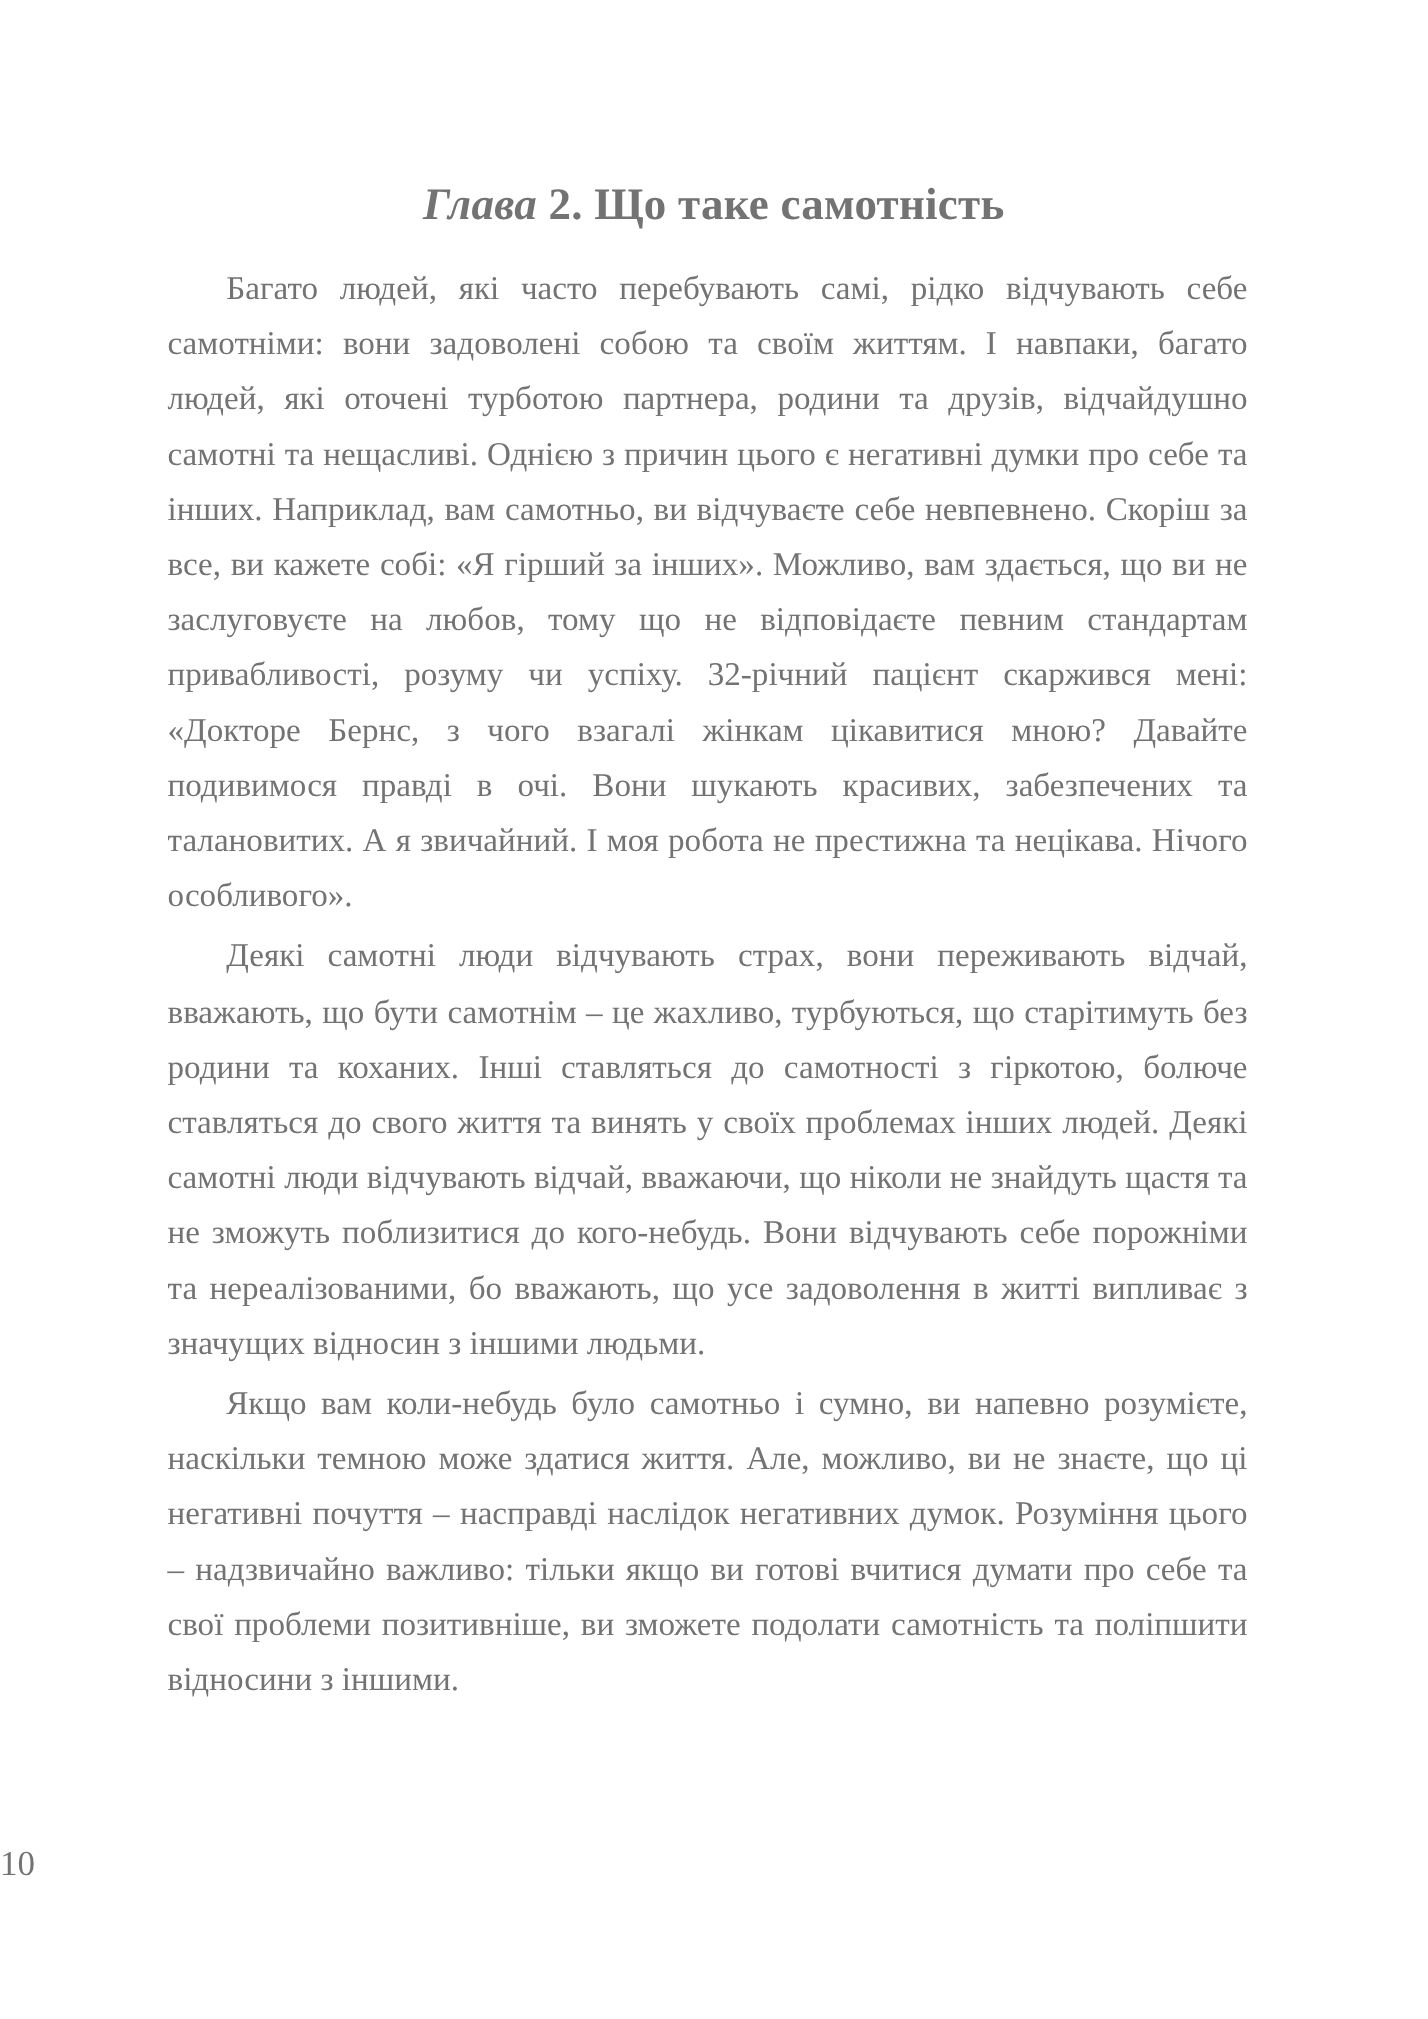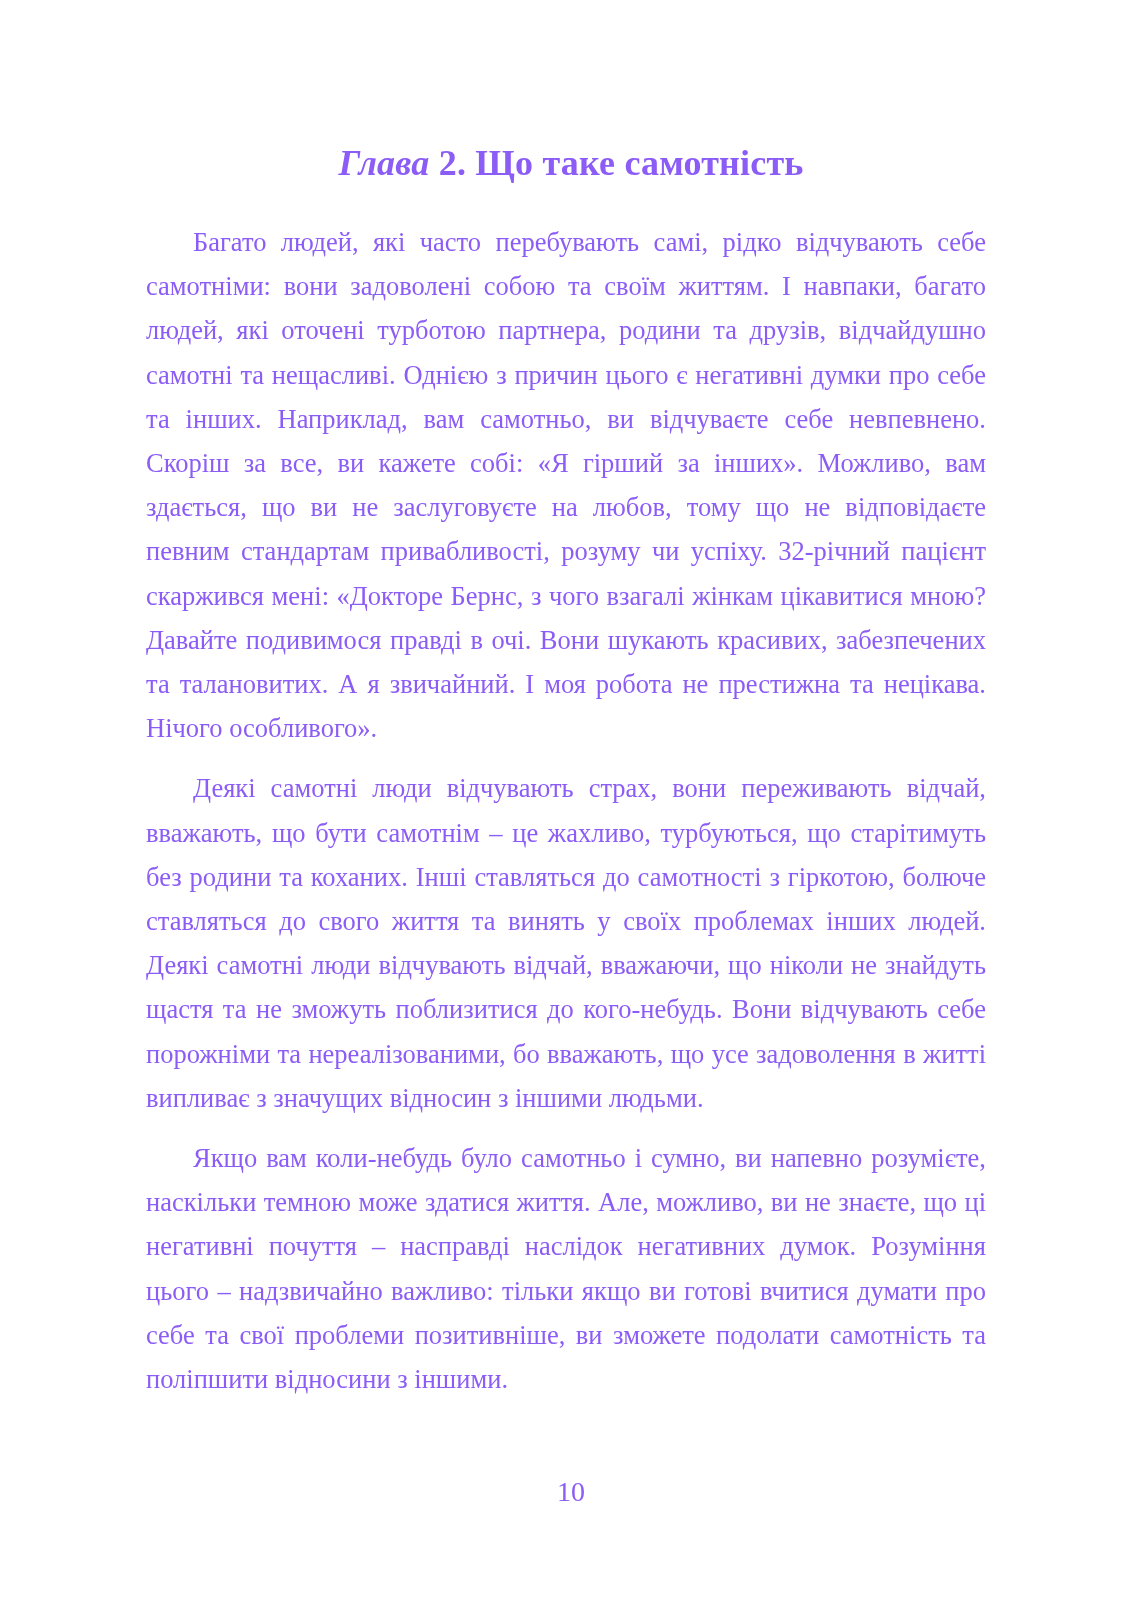--- a/index.html
+++ b/index.html
@@ -9,21 +9,21 @@
     background: #ffffff;
   }
   .page {
     position: relative;
     width: 1142px;
     height: 1615px;
     margin: 0 auto;
     background: #ffffff;
     box-sizing: border-box;
     font-family: "Liberation Serif", "DejaVu Serif", serif;
-    color: #8b5cf6;
+    color: #737373;
     overflow: hidden;
   }
   .chapter-title {
     position: absolute;
     left: 0;
     right: 0;
     top: 118px;
     text-align: center;
     font-size: 36px;
     font-weight: bold;
@@ -41,34 +41,33 @@
     left: 130px;
     top: 204px;
     width: 872px;
     font-size: 26.5px;
     line-height: 44.2px;
     text-align: justify;
     text-justify: inter-word;
     hyphens: none;
   }
   .body-text p {
-    margin: 16px;
+    margin: 4px;
     text-indent: 47px;
     text-align: justify;
   }
   .body-text p.last-open {
     
     text-align: justify;
   }
   .page-number {
     position: absolute;
     left: 0;
     right: 0;
     top: 1478px;
-    text-align: center;
     font-size: 28px;
     line-height: 1;
   }
 </style>
 </head>
 <body>
 
 <div class="page">
 
   <h1 class="chapter-title">

